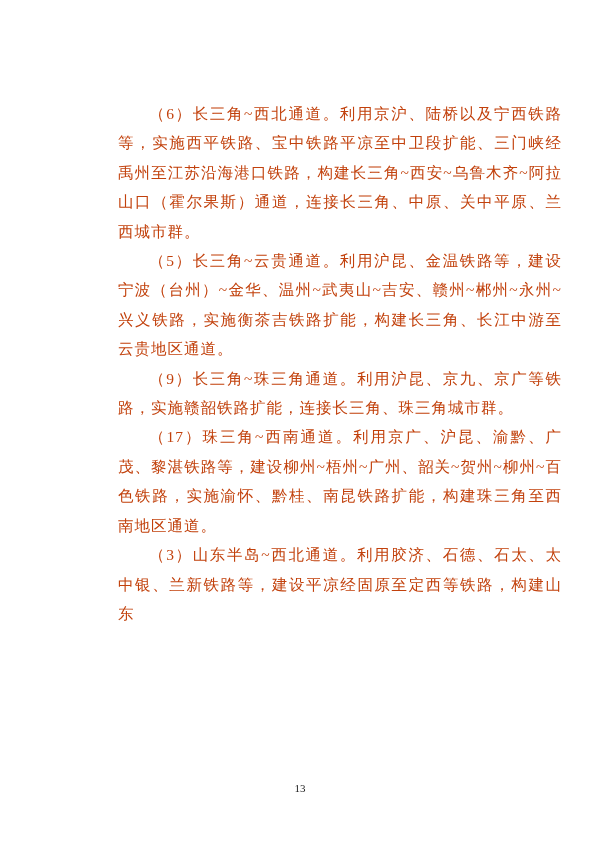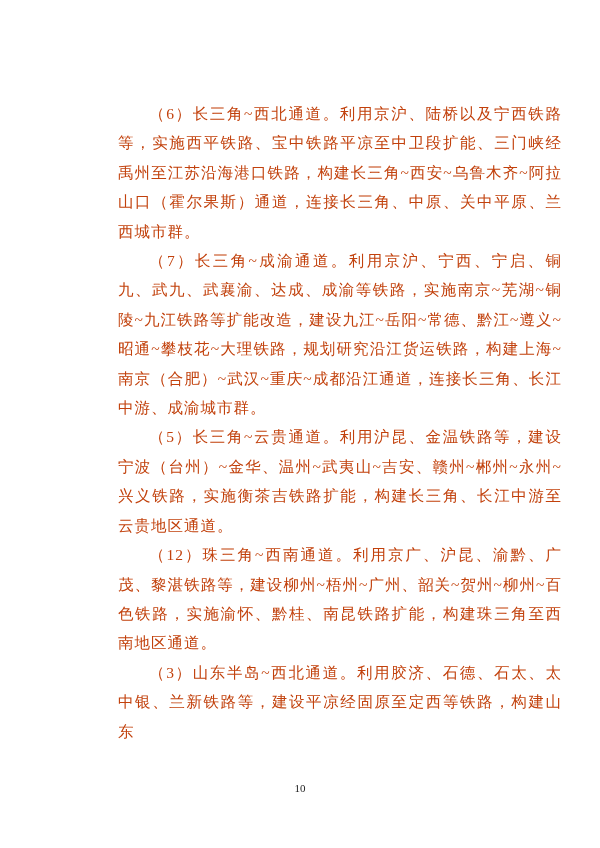--- a/index.html
+++ b/index.html
@@ -45,19 +45,19 @@
     color: #222222;
     font-family: "Liberation Serif", "DejaVu Serif", serif;
   }
 </style>
 </head>
 <body>
 
 <div class="page">
   <div class="content">
     <p>（6）长三角~西北通道。利用京沪、陆桥以及宁西铁路等，实施西平铁路、宝中铁路平凉至中卫段扩能、三门峡经禹州至江苏沿海港口铁路，构建长三角~西安~乌鲁木齐~阿拉山口（霍尔果斯）通道，连接长三角、中原、关中平原、兰西城市群。</p>
-    <p>（7）长三角~成渝通道。利用京沪、宁西、宁启、铜九、武九、武襄渝、达成、成渝等铁路，实施南京~芜湖~铜陵~九江铁路等扩能改造，建设九江~岳阳~常德、黔江~遵义~昭通~攀枝花~大理铁路，规划研究沿江货运铁路，构建上海~南京（合肥）~武汉~重庆~成都沿江通道，连接长三角、长江中游、成渝城市群。</p>
     <p>（5）长三角~云贵通道。利用沪昆、金温铁路等，建设宁波（台州）~金华、温州~武夷山~吉安、赣州~郴州~永州~兴义铁路，实施衡茶吉铁路扩能，构建长三角、长江中游至云贵地区通道。</p>
-    <p>（12）珠三角~西南通道。利用京广、沪昆、渝黔、广茂、黎湛铁路等，建设柳州~梧州~广州、韶关~贺州~柳州~百色铁路，实施渝怀、黔桂、南昆铁路扩能，构建珠三角至西南地区通道。</p>
+    <p>（9）长三角~珠三角通道。利用沪昆、京九、京广等铁路，实施赣韶铁路扩能，连接长三角、珠三角城市群。</p>
+    <p>（17）珠三角~西南通道。利用京广、沪昆、渝黔、广茂、黎湛铁路等，建设柳州~梧州~广州、韶关~贺州~柳州~百色铁路，实施渝怀、黔桂、南昆铁路扩能，构建珠三角至西南地区通道。</p>
     <p>（3）山东半岛~西北通道。利用胶济、石德、石太、太中银、兰新铁路等，建设平凉经固原至定西等铁路，构建山东</p>
   </div>
-  <div class="page-number">10</div>
+  <div class="page-number">13</div>
 </div>
 
 </body></html>

